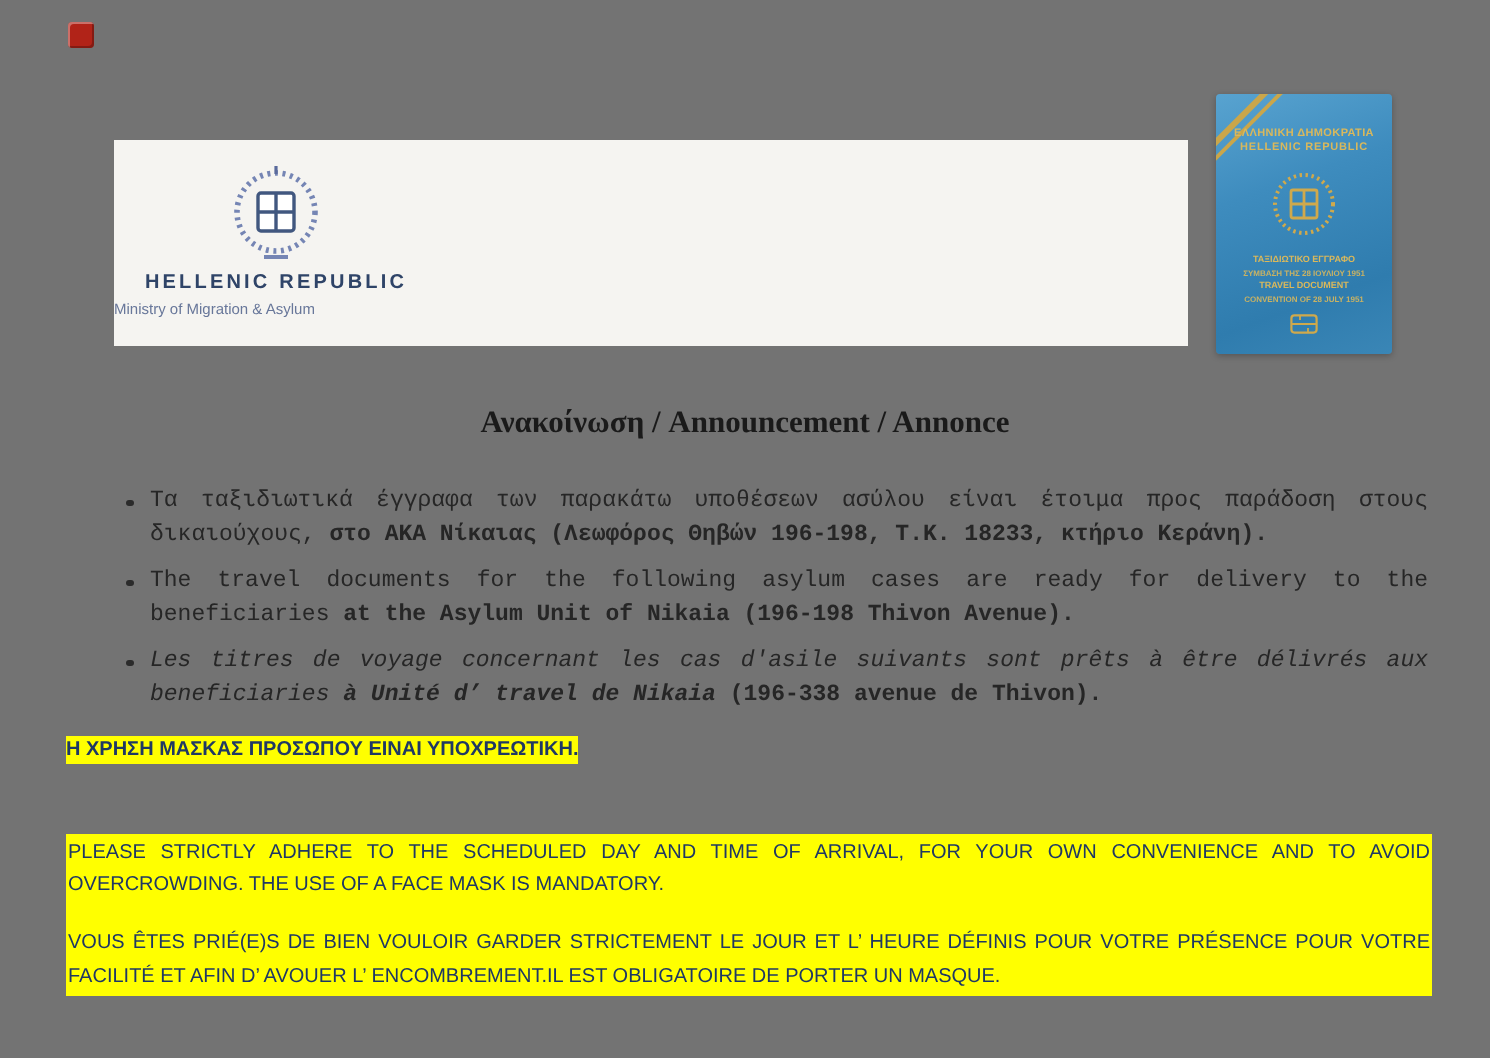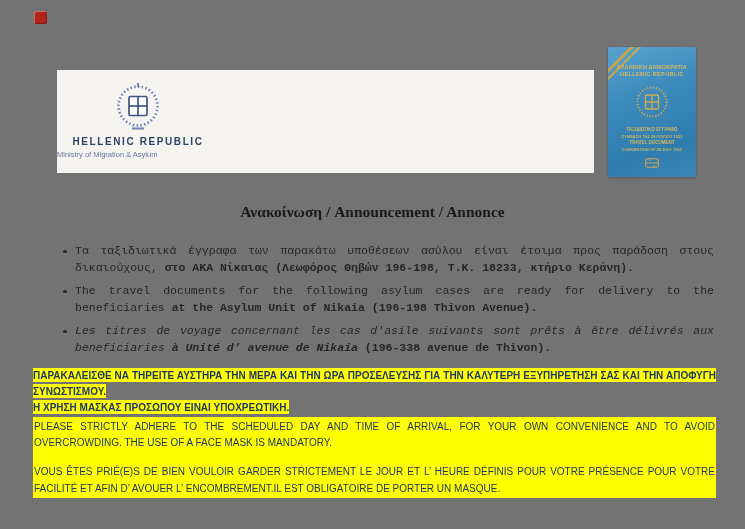--- a/index.html
+++ b/index.html
@@ -149,26 +149,25 @@
     <li>
       <span class="dot"></span>
       <span><span>Τα ταξιδιωτικά έγγραφα των παρακάτω υποθέσεων ασύλου είναι έτοιμα προς παράδοση στους δικαιούχους, </span><b>στο ΑΚΑ Νίκαιας (Λεωφόρος Θηβών 196-198, Τ.Κ. 18233, κτήριο Κεράνη).</b></span>
     </li>
     <li>
       <span class="dot"></span>
       <span><span>The travel documents for the following asylum cases are ready for delivery to the beneficiaries </span><b>at the Asylum Unit of Nikaia (196-198 Thivon Avenue).</b></span>
     </li>
     <li>
       <span class="dot"></span>
-      <span><span class="it">Les titres de voyage concernant les cas d'asile suivants sont prêts à être délivrés aux beneficiaries </span><b class="it">à Unité d’ avenue de Nikaia </b><b>(196-338 avenue de Thivon).</b></span>
+      <span><span class="it">Les titres de voyage concernant les cas d'asile suivants sont prêts à être délivrés aux beneficiaries </span><b class="it">à Unité d’ travel de Nikaia </b><b>(196-338 avenue de Thivon).</b></span>
     </li>
   </ul>
 
   <div class="notice-gr">
-    <div><mark>ΠΑΡΑΚΑΛΕΙΣΘΕ ΝΑ ΤΗΡΕΙΤΕ ΑΥΣΤΗΡΑ ΤΗΝ ΜΕΡΑ ΚΑΙ ΤΗΝ ΩΡΑ ΠΡΟΣΕΛΕΥΣΗΣ ΓΙΑ ΤΗΝ ΚΑΛΥΤΕΡΗ ΕΞΥΠΗΡΕΤΗΣΗ ΣΑΣ ΚΑΙ ΤΗΝ ΑΠΟΦΥΓΗ ΣΥΝΩΣΤΙΣΜΟΥ.</mark></div>
     <div><mark>Η ΧΡΗΣΗ ΜΑΣΚΑΣ ΠΡΟΣΩΠΟΥ ΕΙΝΑΙ ΥΠΟΧΡΕΩΤΙΚΗ.</mark></div>
   </div>
 
   <div class="notice-block">
     <div class="en">PLEASE STRICTLY ADHERE TO THE SCHEDULED DAY AND TIME OF ARRIVAL, FOR YOUR OWN CONVENIENCE AND TO AVOID OVERCROWDING. THE USE OF A FACE MASK IS MANDATORY.</div>
     <div class="fr">VOUS ÊTES PRIÉ(E)S DE BIEN VOULOIR GARDER STRICTEMENT LE JOUR ET L’ HEURE DÉFINIS POUR VOTRE PRÉSENCE POUR VOTRE FACILITÉ ET AFIN D’ AVOUER L’ ENCOMBREMENT.IL EST OBLIGATOIRE DE PORTER UN MASQUE.</div>
   </div>
 
 </div>
 

